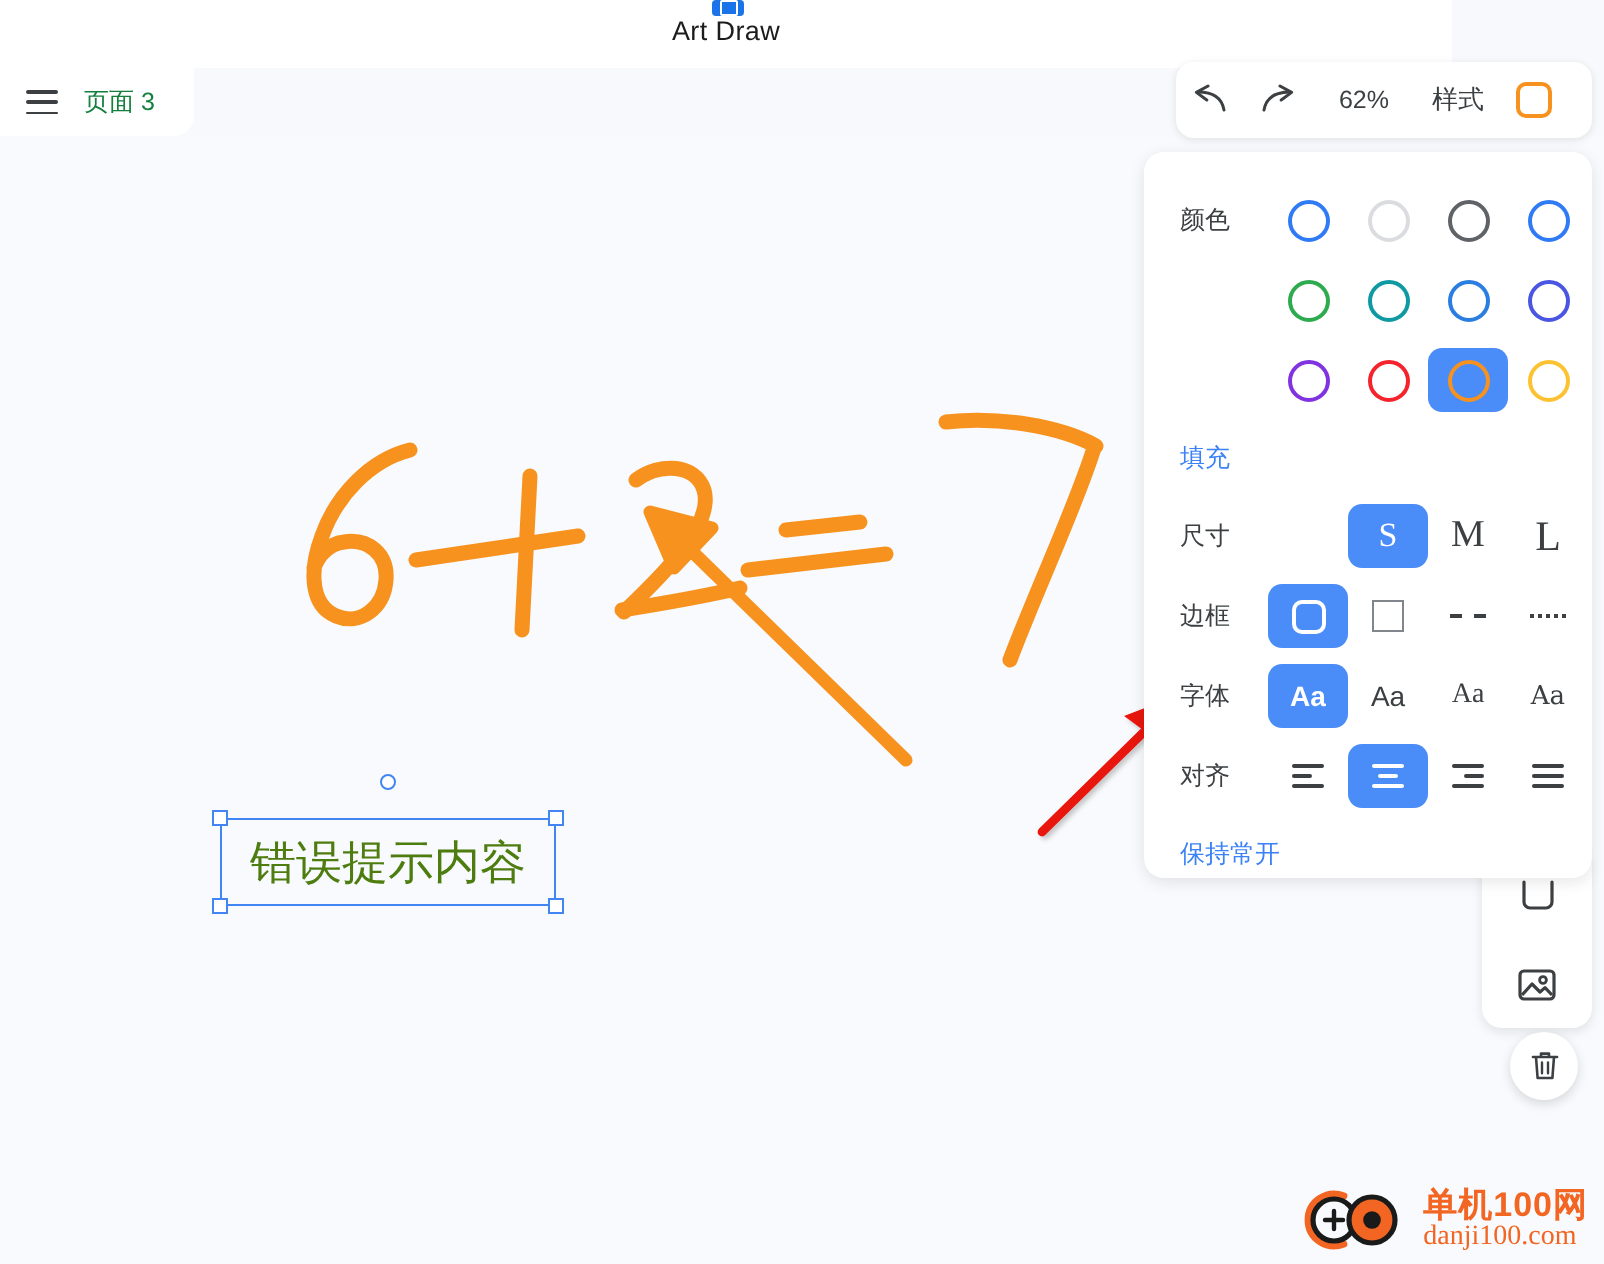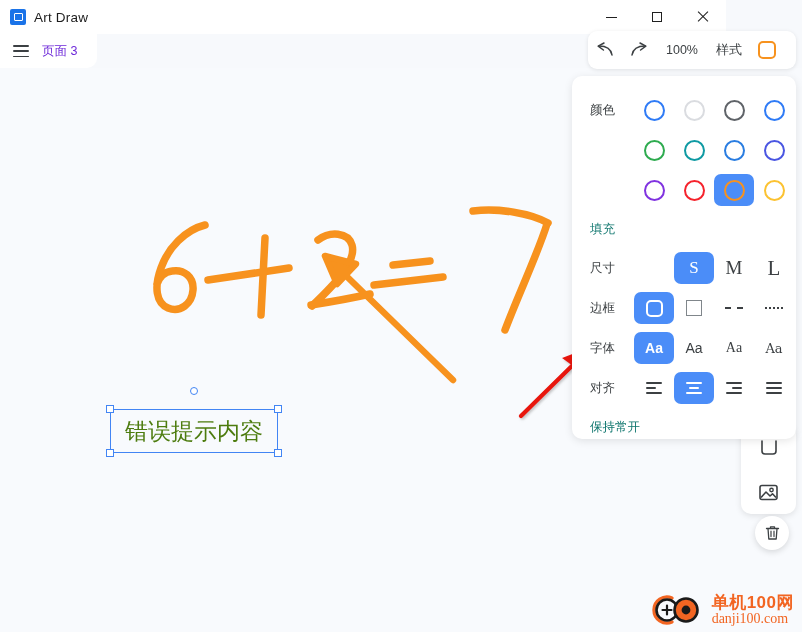--- a/index.html
+++ b/index.html
@@ -13,21 +13,21 @@
     position: relative;
     width: 802px; height: 632px;
     background: #f7f9fc;
     overflow: hidden;
   }
 
   
   .titlebar {
     position: absolute; left: 0; top: 0; width: 726px; height: 34px;
     background: #ffffff;
-    display: flex; align-items: center;
+    display: flex; align-items: center; flex-direction: column;
   }
   .app-icon {
     width: 16px; height: 16px; margin-left: 10px; margin-right: 8px;
     background: #1a73e8; border-radius: 2px;
     display: flex; align-items: center; justify-content: center;
   }
   .app-icon .glyph {
     width: 9px; height: 8px; border: 1.4px solid #ffffff; border-radius: 1px;
     position: relative;
   }
@@ -57,21 +57,21 @@
     background: #ffffff;
     border-bottom-right-radius: 10px;
     display: flex; align-items: center;
     z-index: 6;
   }
   .hamburger {
     width: 16px; height: 12px; margin-left: 13px; margin-right: 13px;
     display: flex; flex-direction: column; justify-content: space-between;
   }
   .hamburger span { display: block; height: 1.5px; background: #3c4043; border-radius: 1px; }
-  .tab-label { font-size: 12.5px; color: #6d28d9; }
+  .tab-label { font-size: 12.5px; color: #15803d; }
 
   
   .canvas {
     position: absolute; left: 0; top: 68px; width: 802px; height: 564px;
     background: #f8fafd;
   }
 
   
   .ink { position: absolute; left: 0; top: 0; }
 
@@ -178,21 +178,21 @@
   .opt.sel .al i { background: #ffffff; }
   .al.left i:nth-child(1){width:100%} .al.left i:nth-child(2){width:60%} .al.left i:nth-child(3){width:100%}
   .al.center { align-items: center; }
   .al.center i:nth-child(1){width:100%} .al.center i:nth-child(2){width:60%} .al.center i:nth-child(3){width:100%}
   .al.right { align-items: flex-end; }
   .al.right i:nth-child(1){width:100%} .al.right i:nth-child(2){width:60%} .al.right i:nth-child(3){width:100%}
   .al.just i { width: 100%; }
 
   .plainrow {
     display: flex; align-items: center; height: 38px; padding-left: 18px;
-    font-size: 12.5px; color: #0f766e;
+    font-size: 12.5px; color: #3b82f6;
   }
 
   
   .sidecard {
     position: absolute; right: 6px; top: 424px; width: 55px; height: 90px;
     background: #ffffff; border-radius: 10px;
     box-shadow: 0 2px 6px rgba(0,0,0,.10);
     display: flex; flex-direction: column; align-items: center;
     padding-top: 6px; gap: 8px;
     z-index: 4;
@@ -299,21 +299,21 @@
         <path d="M17,13 C16,7 12,4 4,4" fill="none" stroke="#3c4043" stroke-width="1.5" stroke-linecap="round"></path>
         <path d="M9,1 L3.2,4.2 L8.4,8" fill="none" stroke="#3c4043" stroke-width="1.5" stroke-linecap="round" stroke-linejoin="round"></path>
       </svg>
     </div>
     <div class="tb-item tb-arrow">
       <svg width="20" height="16" viewBox="0 0 20 16">
         <path d="M3,13 C4,7 8,4 16,4" fill="none" stroke="#3c4043" stroke-width="1.5" stroke-linecap="round"></path>
         <path d="M11,1 L16.8,4.2 L11.6,8" fill="none" stroke="#3c4043" stroke-width="1.5" stroke-linecap="round" stroke-linejoin="round"></path>
       </svg>
     </div>
-    <div class="tb-item tb-zoom">100%</div>
+    <div class="tb-item tb-zoom">62%</div>
     <div class="tb-item tb-style">样式</div>
     <div class="tb-item tb-swatch">
       <div class="sq"></div>
     </div>
   </div>
 
   <div class="panel">
 
     <div class="prow">
       <div class="rowlabel">颜色</div>

